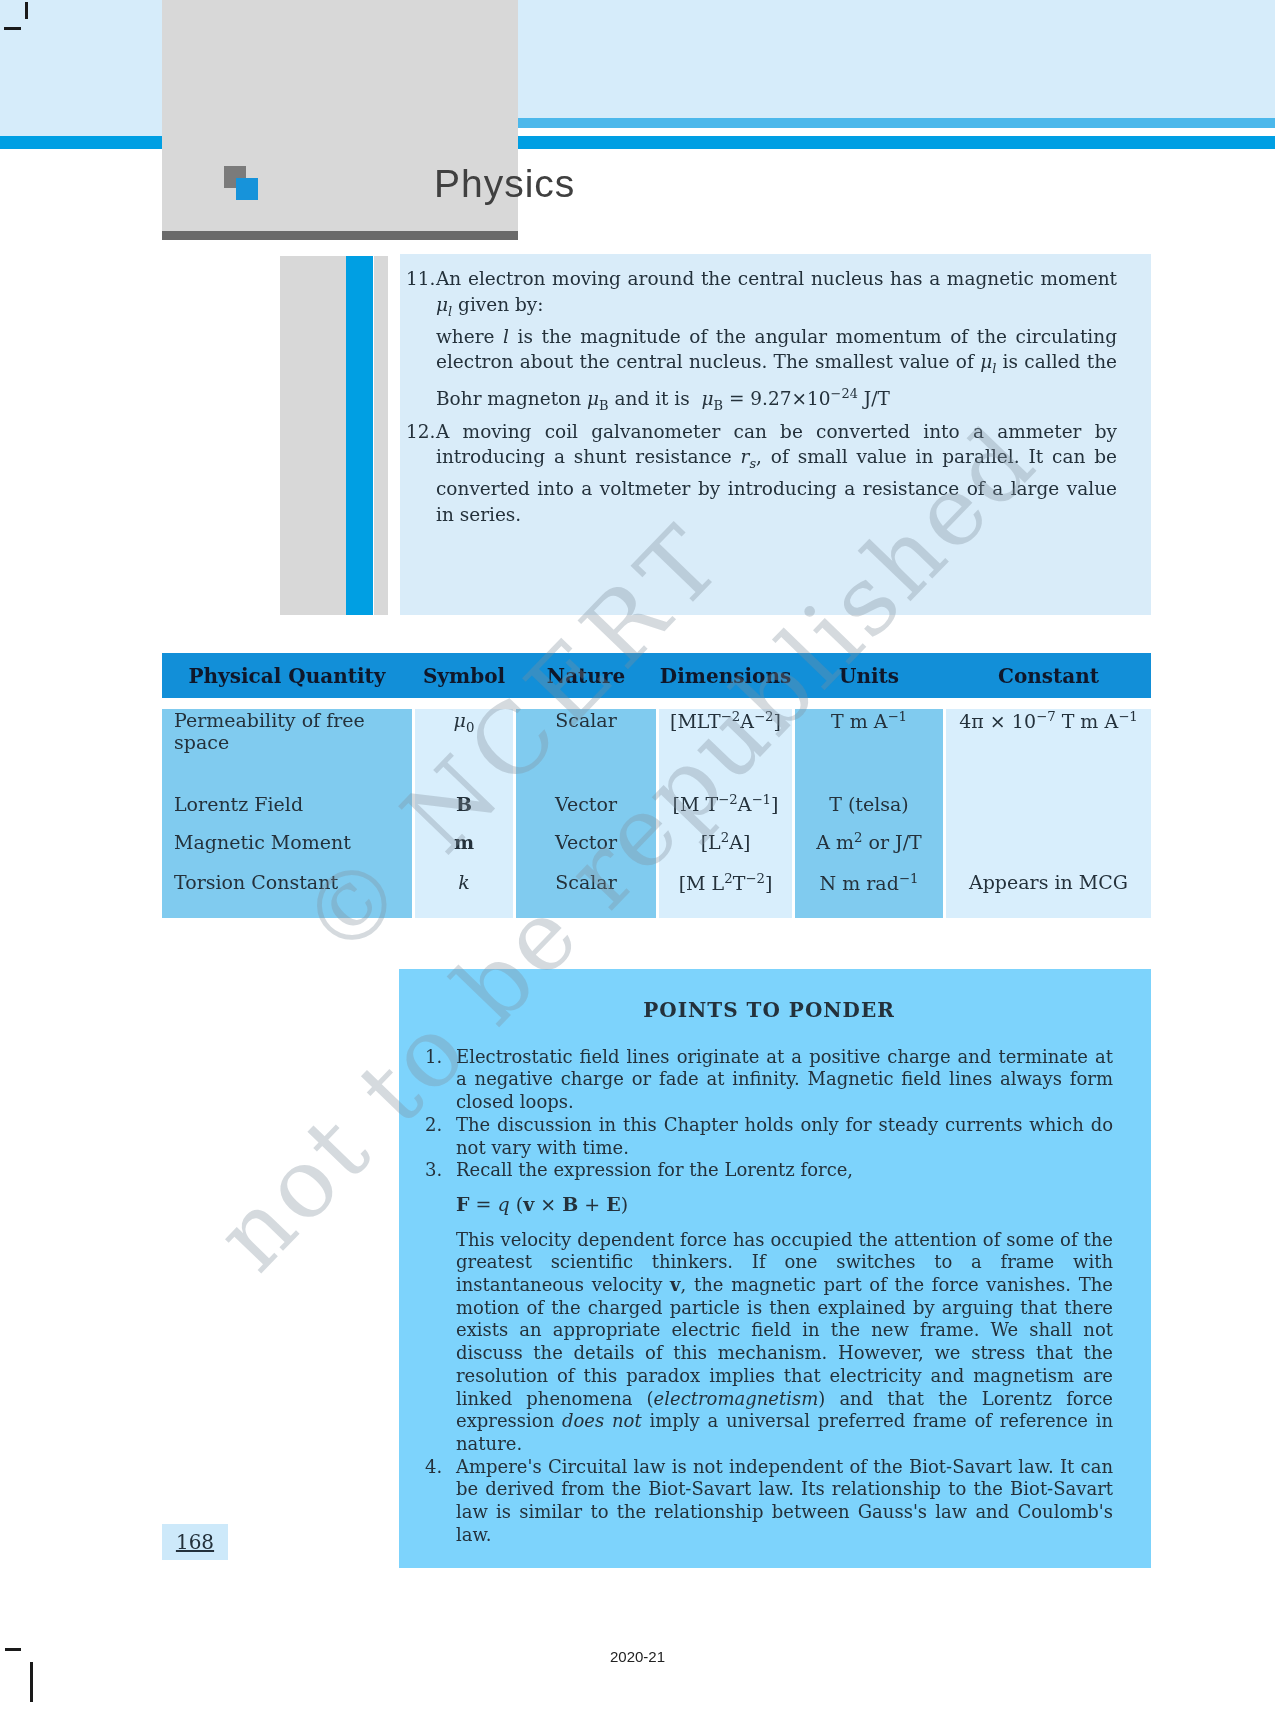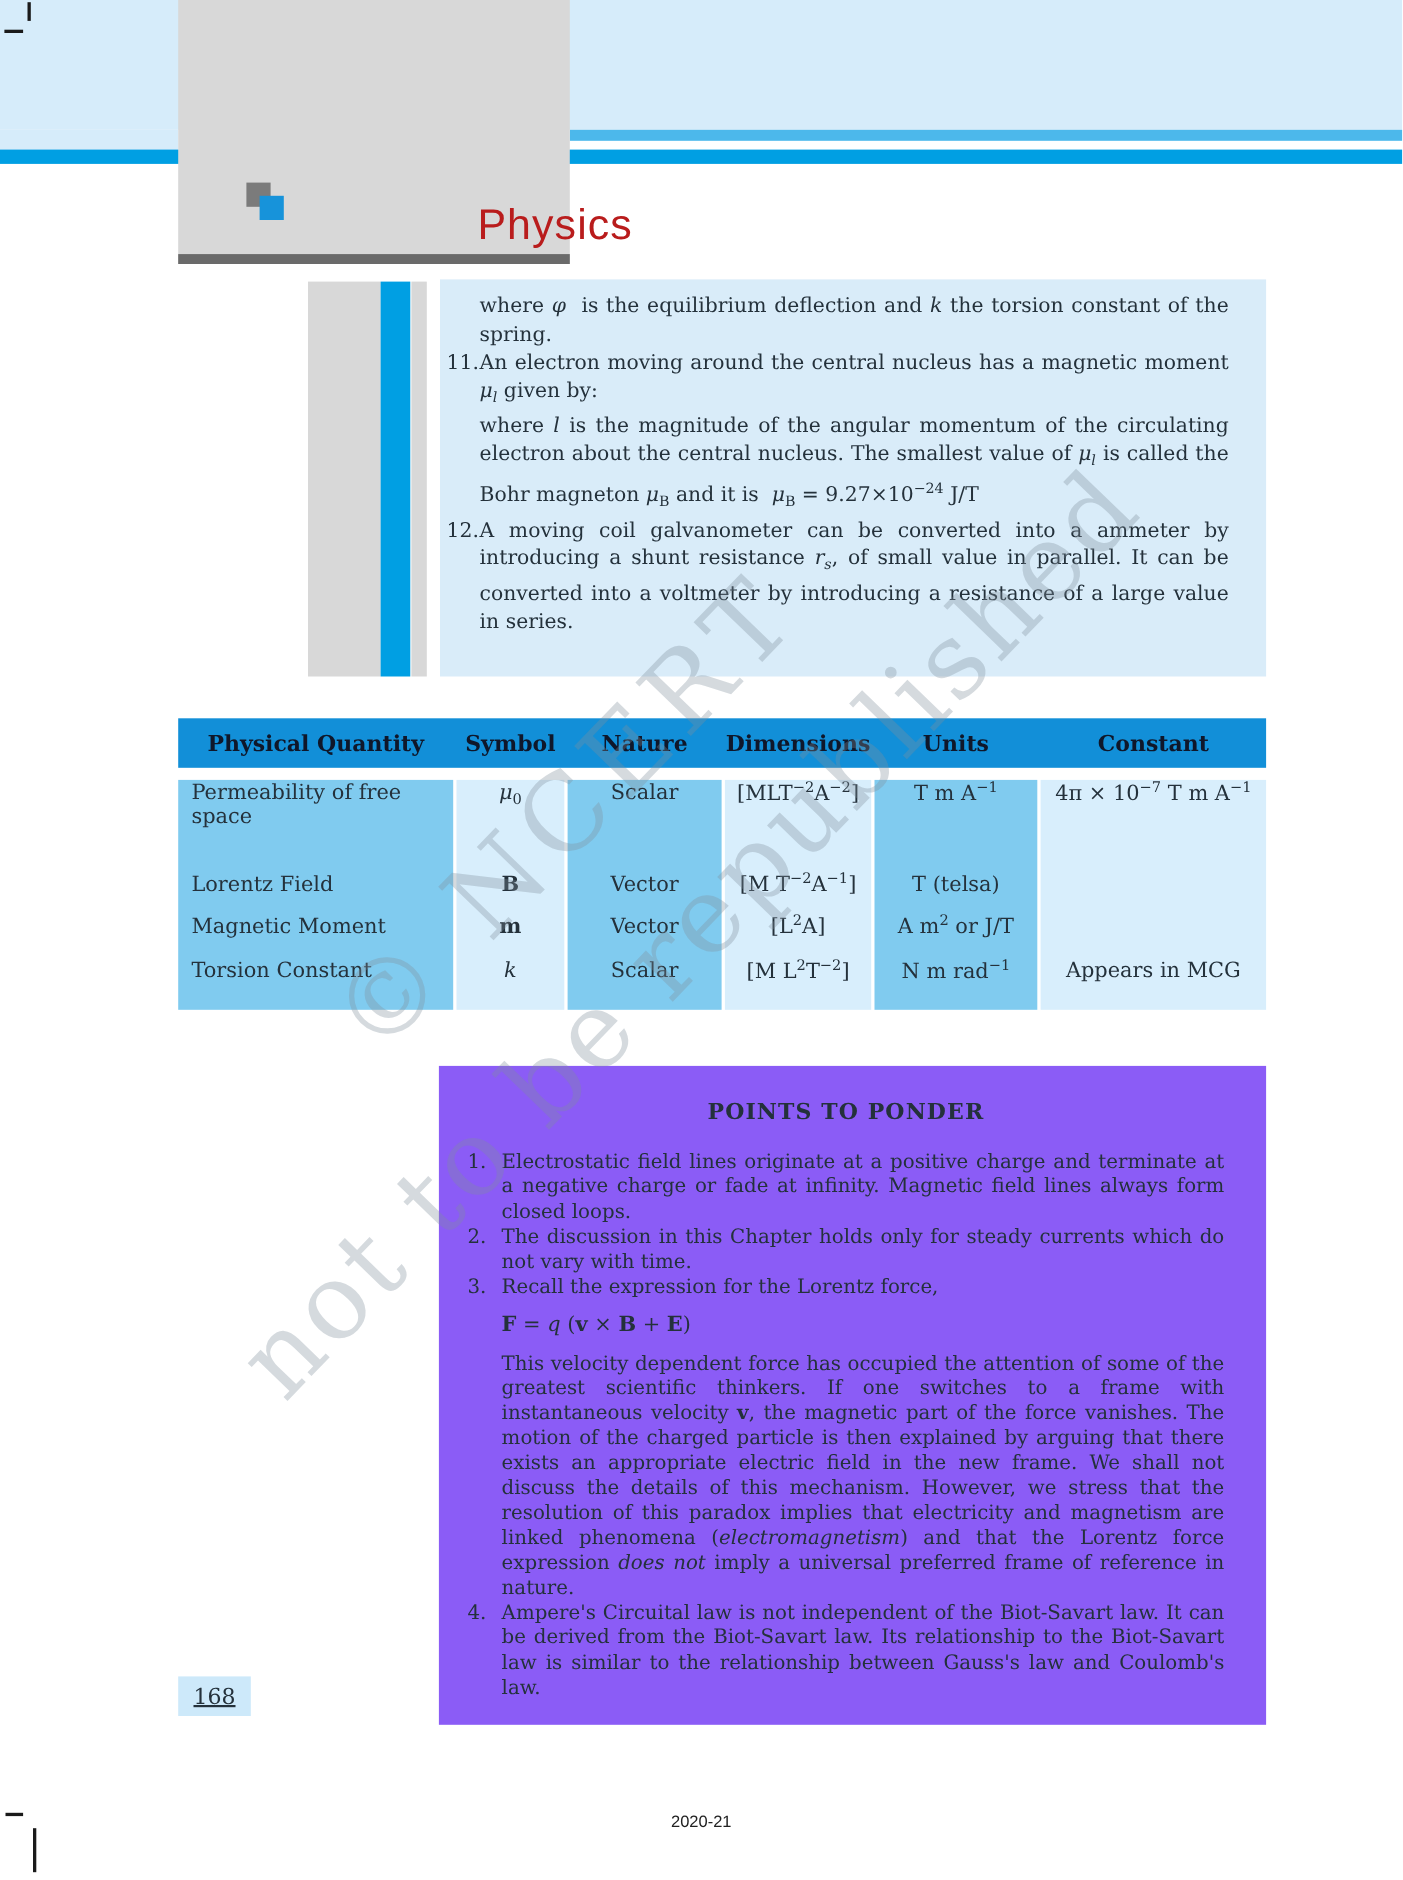--- a/index.html
+++ b/index.html
@@ -8,22 +8,22 @@
   .abs{position:absolute;}
 
   
   .band-pale{left:0;top:0;width:1275px;height:118px;background:#d6ecfa;}
   .band-pale-left{left:0;top:118px;width:162px;height:19px;background:#d6ecfa;}
   .stripe-sky{left:518px;top:118px;width:757px;height:10px;background:#4cb8eb;}
   .stripe-blue{left:0;top:136px;width:1275px;height:13px;background:#009fe3;}
 
   
   .chapbox{left:162px;top:0;width:356px;height:231px;background:#d8d8d8;border-bottom:9px solid #6a6a6a;}
-  .chaptitle{left:272px;top:183px;font-family:"Liberation Sans", sans-serif;font-size:39px;
-             letter-spacing:1px;color:#b91c1c;font-weight:400;}
+  .chaptitle{left:272px;top:162px;font-family:"Liberation Sans", sans-serif;font-size:39px;
+             letter-spacing:1px;color:#404040;font-weight:400;}
   .icon-sq{width:22px;height:22px;}
 
   
   .mark{background:#1a1a1a;}
 
   
   .sum-gray1{left:280px;top:256px;width:66px;height:359px;background:#d8d8d8;}
   .sum-blue{left:346px;top:256px;width:27px;height:359px;background:#009fe3;}
   .sum-gray2{left:374px;top:256px;width:14px;height:359px;background:#d8d8d8;}
   .sum-panel{left:400px;top:254px;width:751px;height:361px;background:#d9ecf9;
@@ -50,21 +50,21 @@
   .trow{position:relative;display:flex;font-size:19px;}
   .trow>div{text-align:center;}
   .trow>div:first-child{text-align:left;padding-left:12px;box-sizing:border-box;}
   .gap{margin-right:3px;}
   .r1{height:76px;align-items:flex-start;box-sizing:border-box;}
   .r2,.r3{height:38px;align-items:center;}
   .r4{height:55px;align-items:flex-start;padding-top:10px;box-sizing:border-box;}
   sup,sub{font-size:70%;}
 
   
-  .ponder{left:399px;top:969px;width:752px;height:599px;background:#8b5cf6;
+  .ponder{left:399px;top:969px;width:752px;height:599px;background:#7dd3fc;
           padding:16px 38px 0 26px;box-sizing:border-box;font-size:18px;line-height:22.7px;
           text-align:justify;}
   .ptitle{text-align:center;font-weight:bold;font-size:20px;letter-spacing:1px;margin:14px 0 24px 0;}
   .pnum{flex:none;width:31px;}
   .pformula{margin:11px 0 13px 31px;font-size:19px;}
 
   
   .pgbox{left:162px;top:1524px;width:66px;height:36px;background:#cde9fa;display:flex;
          align-items:center;justify-content:center;font-size:20px;text-decoration:underline;}
   .footer{left:0;top:1648px;width:1275px;text-align:center;
@@ -96,21 +96,20 @@
       <div class="abs icon-sq" style="left:12px;top:12px;background:#1793da;"></div>
     </div>
     <div class="abs chaptitle">Physics</div>
   </div>
 
   <div class="abs sum-gray1"></div>
   <div class="abs sum-blue"></div>
   <div class="abs sum-gray2"></div>
 
   <div class="abs sum-panel">
-    <div class="indent">where <i>φ</i>&nbsp; is the equilibrium deflection and <i>k</i> the torsion constant of the spring.</div>
     <div class="lrow">
       <span class="lnum">11.</span>
       <div class="ltxt">An electron moving around the central nucleus has a magnetic moment <i>μ<sub>l</sub></i> given by:</div>
     </div>
     <div class="indent">where <i>l</i> is the magnitude of the angular momentum of the circulating electron about the central nucleus. The smallest value of <i>μ<sub>l</sub></i> is called the Bohr magneton <i>μ</i><sub>B</sub> and it is &nbsp;<i>μ</i><sub>B</sub> = 9.27×10<sup>−24</sup> J/T</div>
     <div class="lrow">
       <span class="lnum">12.</span>
       <div class="ltxt">A moving coil galvanometer can be converted into a ammeter by introducing a shunt resistance <i>r<sub>s</sub></i>, of small value in parallel. It can be converted into a voltmeter by introducing a resistance of a large value in series.</div>
     </div>
   </div>

